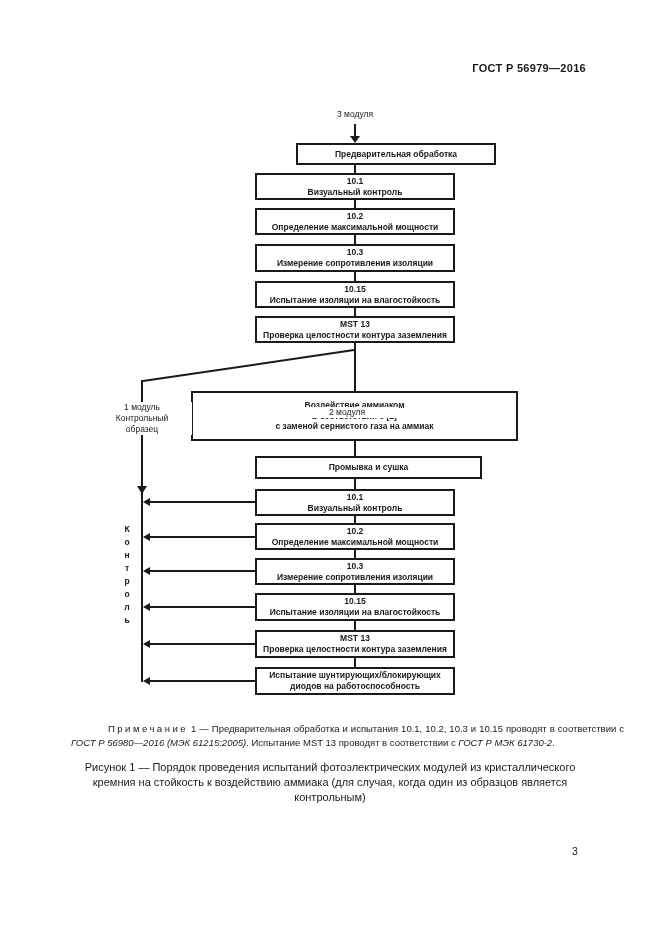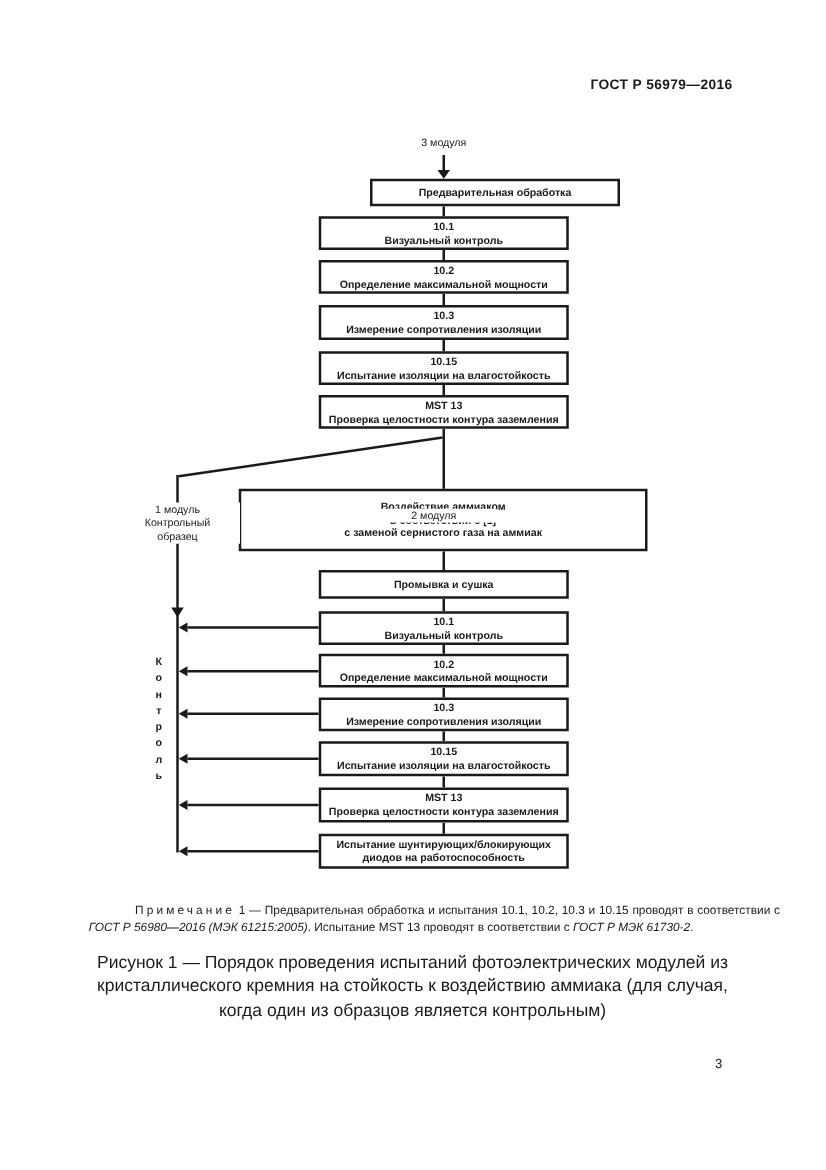--- a/index.html
+++ b/index.html
@@ -32,21 +32,21 @@
   }
   
   .note{
     position:absolute;left:55px;top:706px;width:553px;margin:16px;
     font-size:9.5px;line-height:1.48;text-align:justify;text-indent:37px;
   }
   .note .spaced{letter-spacing:2.5px;}
   .note i{font-style:italic;}
   .figure-caption{
     position:absolute;left:72px;top:760px;width:516px;margin:0;
-    font-size:14px;line-height:1.38;text-align:center;
+    font-size:11px;line-height:1.38;text-align:center;
   }
   .page-number{position:absolute;left:572px;top:845px;font-size:10.5px;}
 </style>
 </head>
 <body>
 
 <div class="page">
 
   <div class="doc-header">ГОСТ Р 56979—2016</div>
 
@@ -130,21 +130,21 @@
     <span class="code">MST 13</span>
     <span>Проверка целостности контура заземления</span>
   </div>
 
   <div class="fbox" style="left:191px;top:391px;width:327px;height:50px;">
     <span>Воздействие аммиаком</span>
     <span>в соответствии с [1]</span>
     <span>с заменой сернистого газа на аммиак</span>
   </div>
 
-  <div class="fbox" style="left:255px;top:456px;width:200px;height:23px;">
+  <div class="fbox" style="left:255px;top:456px;width:227px;height:23px;">
     <span>Промывка и сушка</span>
   </div>
 
   <div class="fbox" style="left:255px;top:489px;width:200px;height:27px;">
     <span class="code">10.1</span>
     <span>Визуальный контроль</span>
   </div>
   <div class="fbox" style="left:255px;top:523px;width:200px;height:27px;">
     <span class="code">10.2</span>
     <span>Определение максимальной мощности</span>

